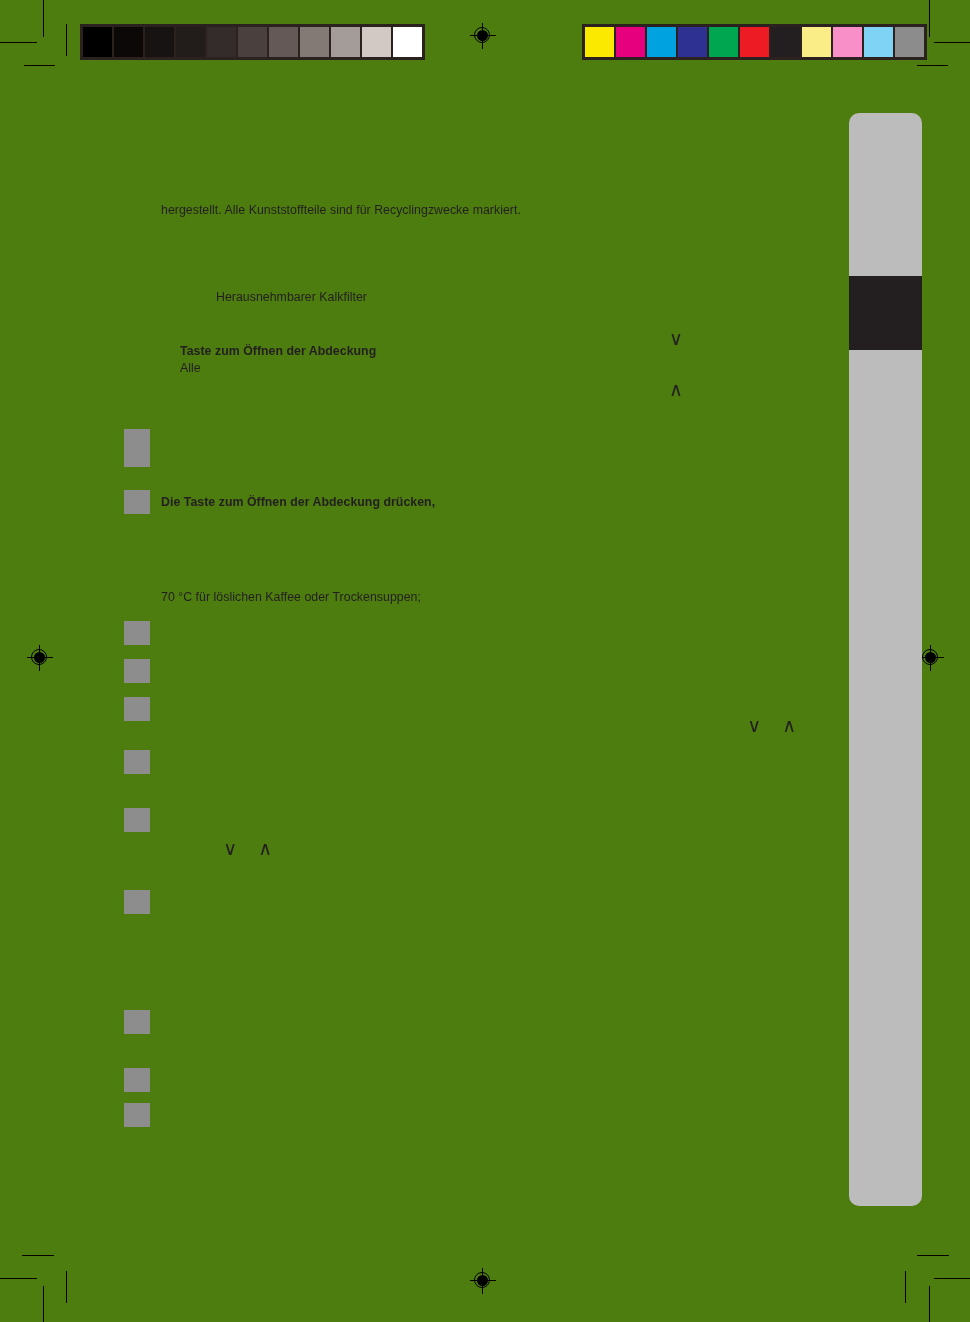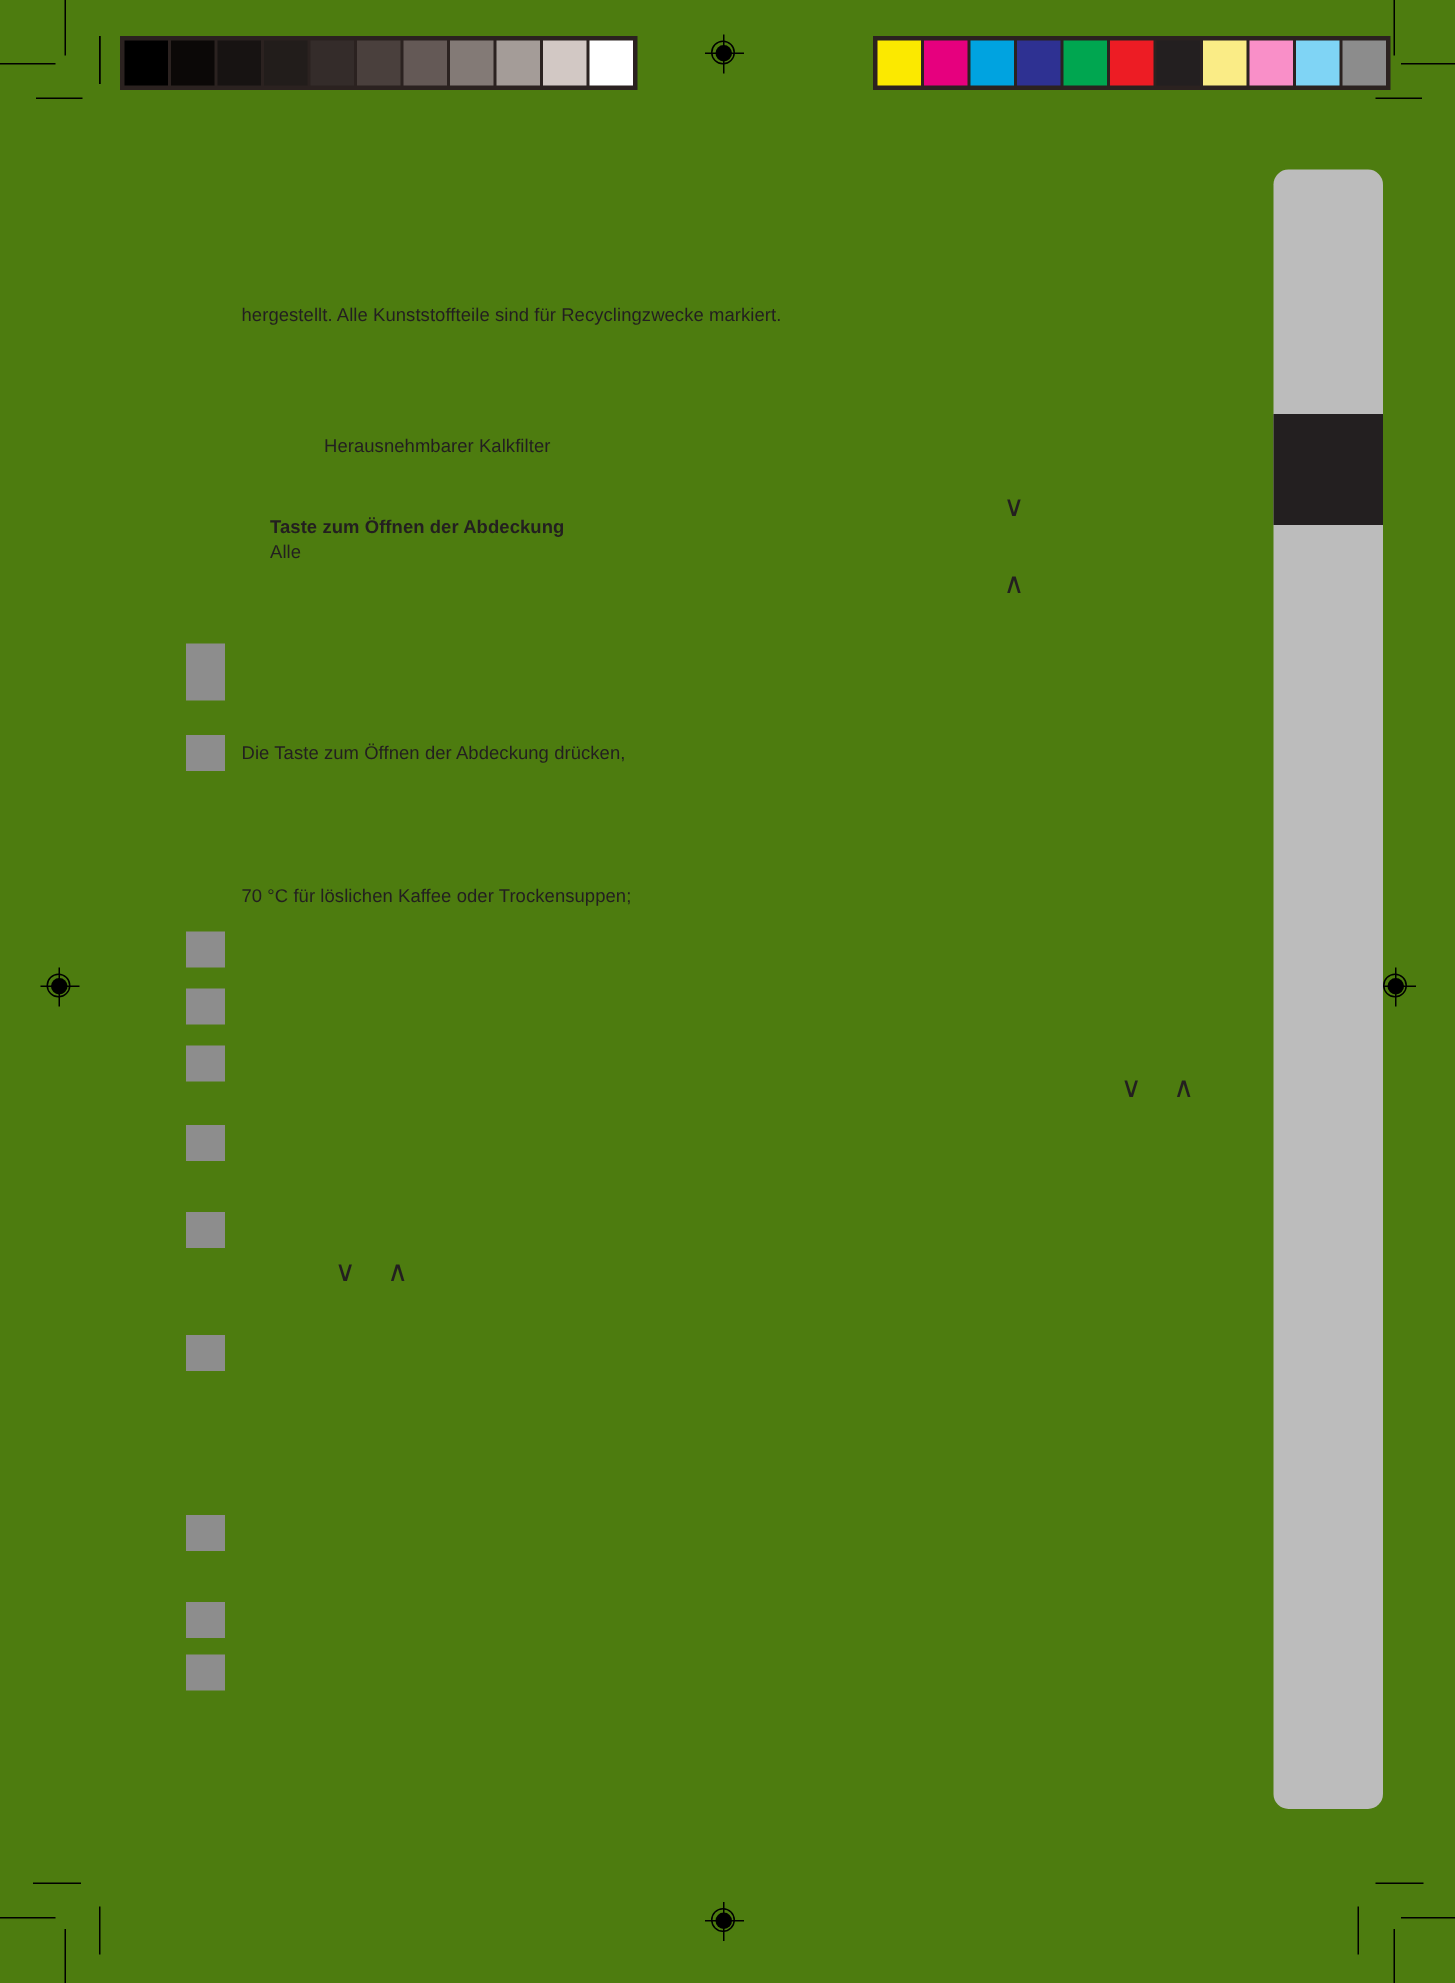--- a/index.html
+++ b/index.html
@@ -111,21 +111,21 @@
 
   
   .body-text {
     position: absolute;
     color: #231f20;
     font-size: 12.3px;
     line-height: 16px;
     white-space: pre;
     letter-spacing: 0.05px;
   }
-  .body-text.bold { font-weight: normal; }
+  .body-text.bold { font-weight: bold; }
 
   
   .chev {
     position: absolute;
     color: #231f20;
     font-size: 19px;
     line-height: 19px;
     font-family: "Liberation Sans", sans-serif;
     white-space: pre;
   }

